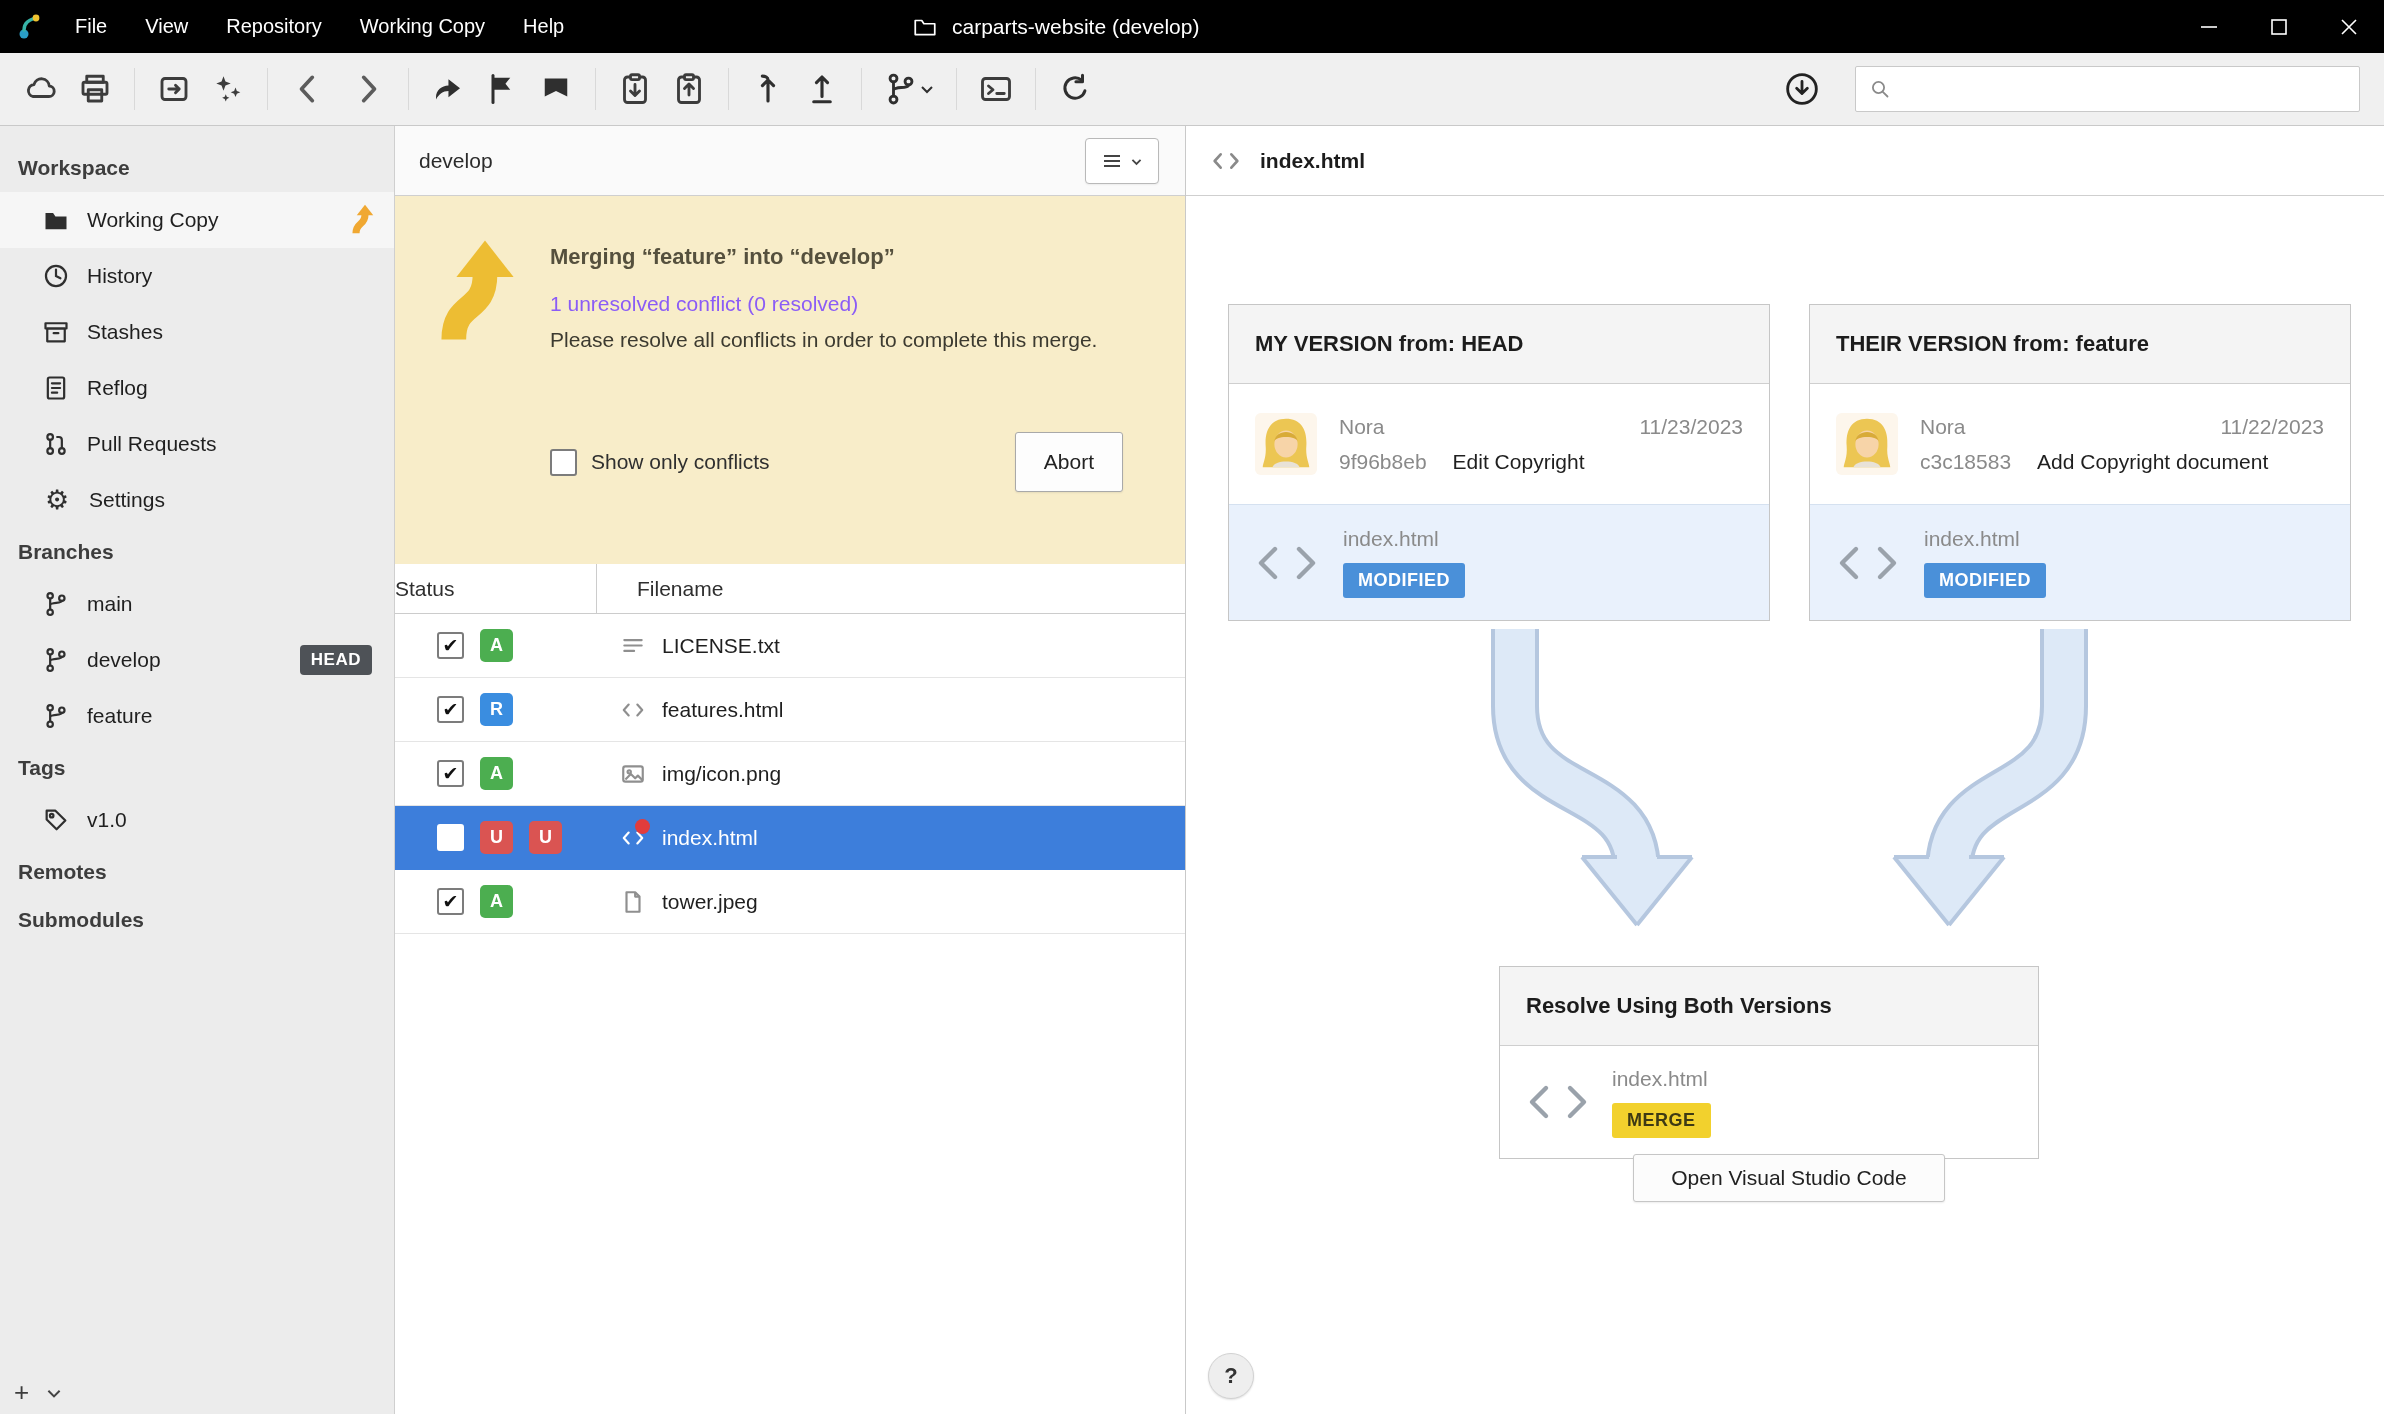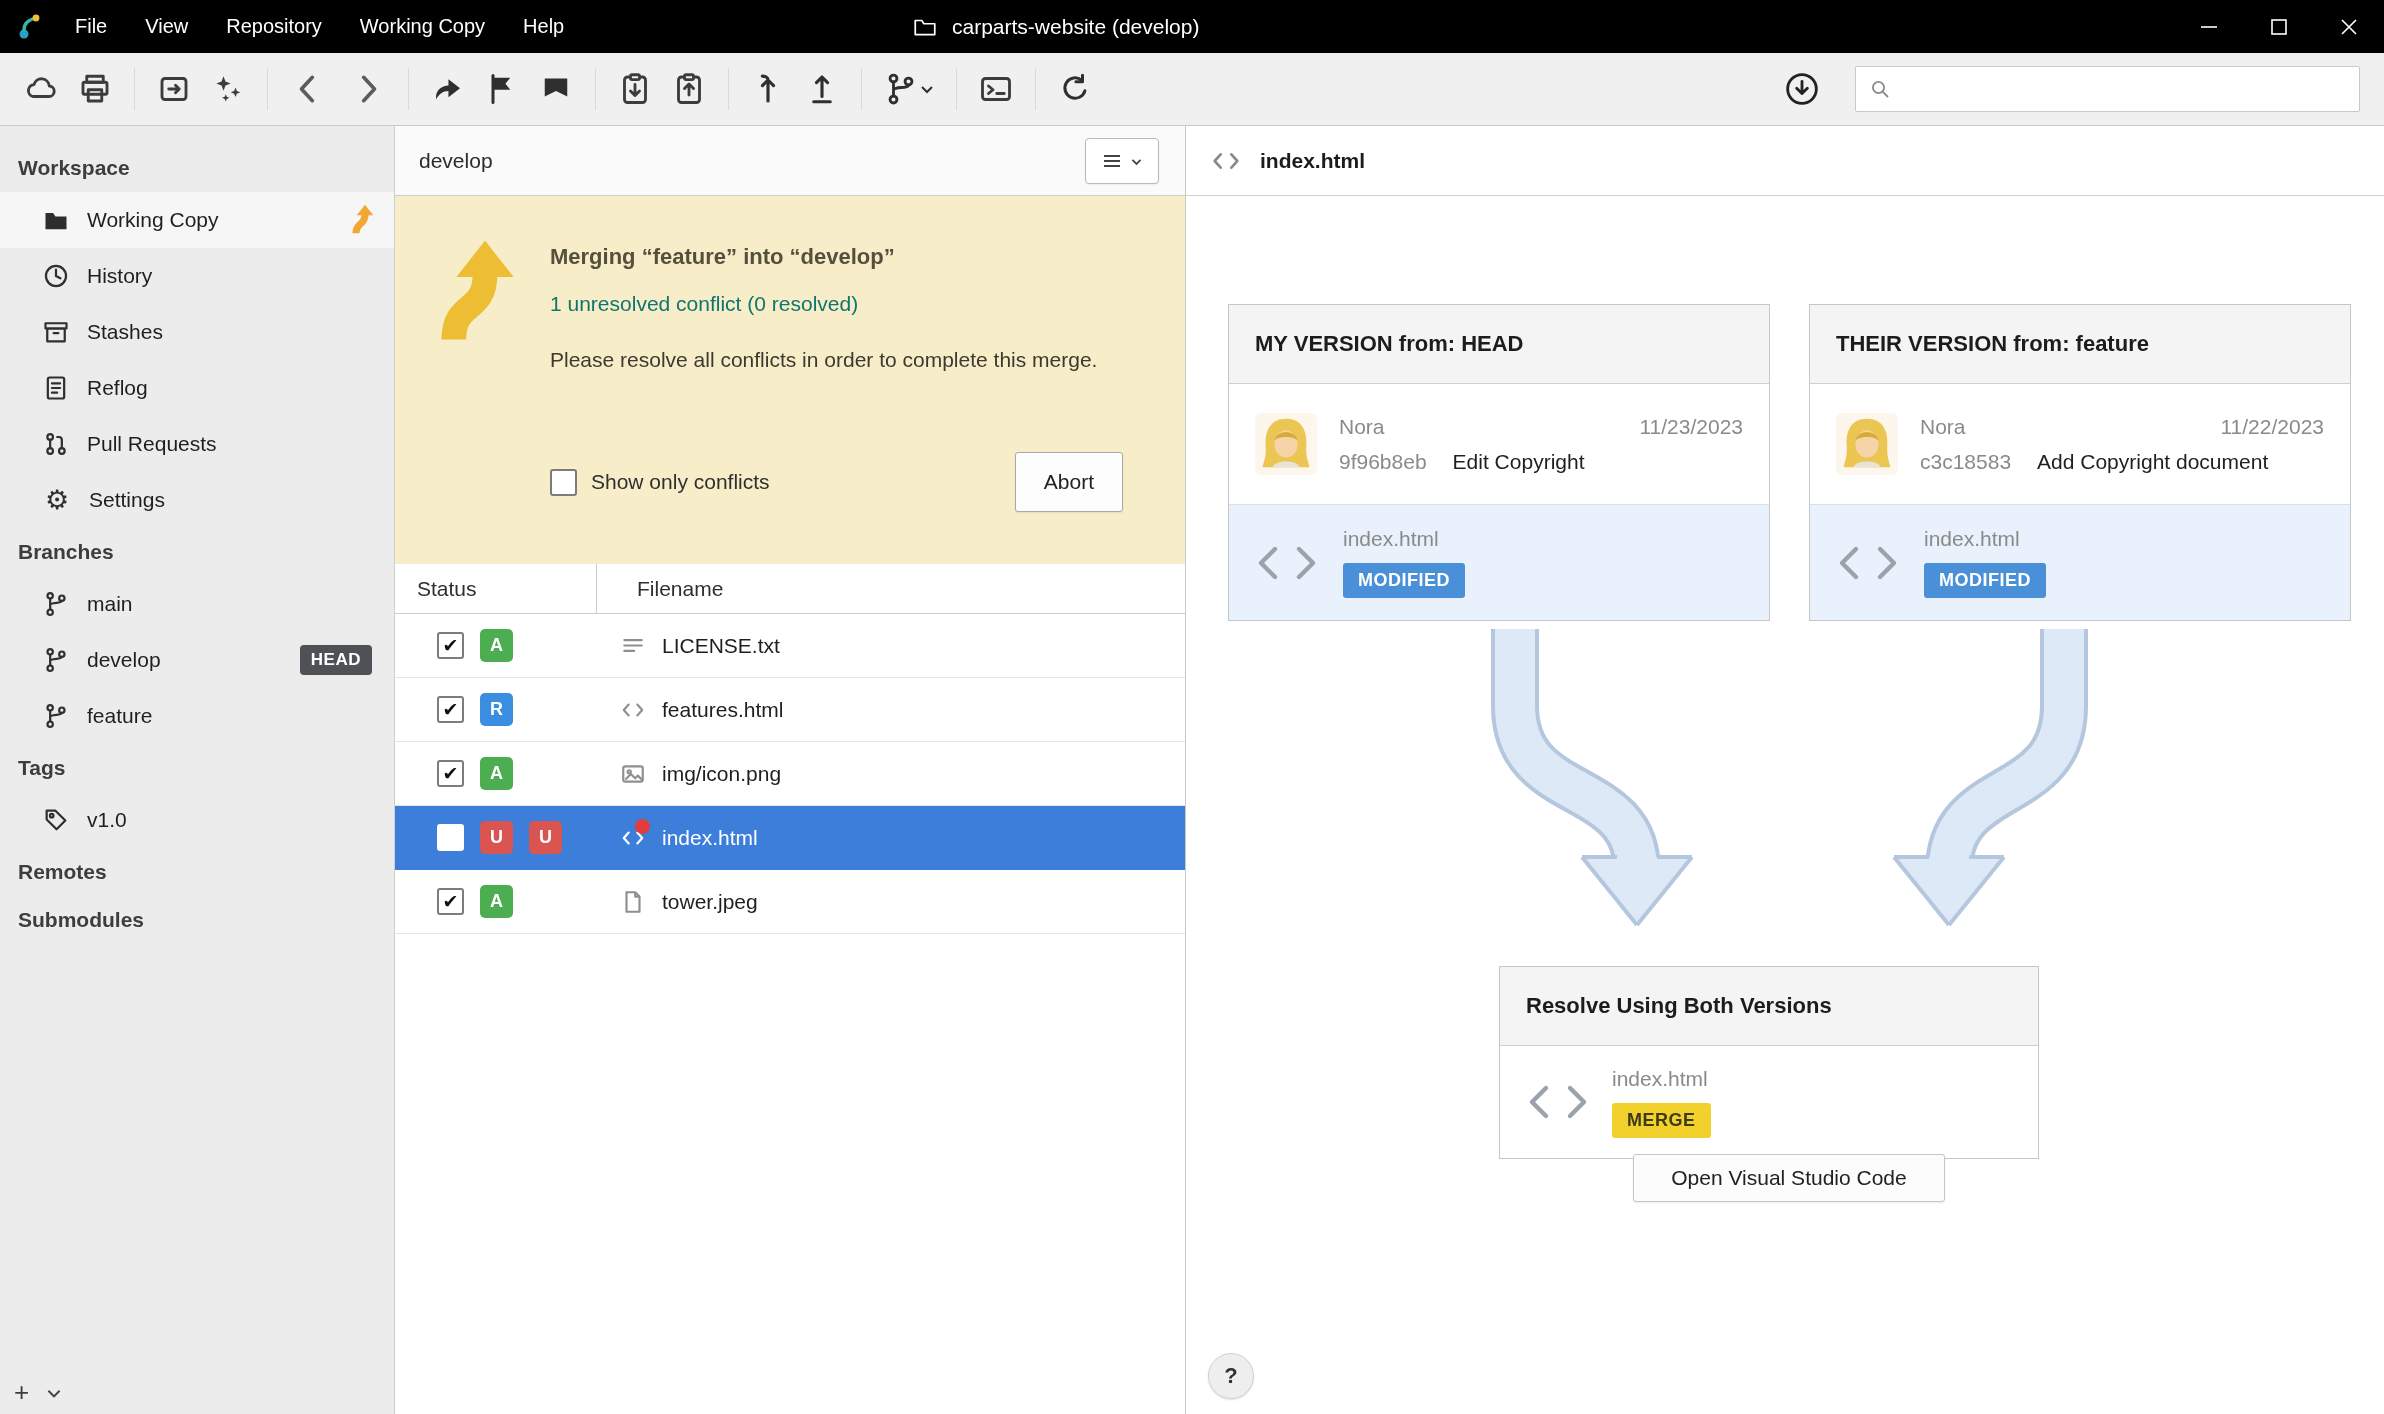--- a/index.html
+++ b/index.html
@@ -38,30 +38,30 @@
   .sidebar-footer .plus{font-size:26px}
 
   
   .file-panel{position:absolute;left:395px;top:126px;width:791px;height:1288px;background:#fff;border-right:1px solid #c9c9c9}
   .panel-header{height:70px;background:#fafafa;border-bottom:1px solid #cfcfcf;display:flex;align-items:center;padding:0 24px;font-size:21px;color:#2b2b2b;position:relative}
   .menu-btn{position:absolute;right:26px;top:12px;width:74px;height:46px;background:#fff;border:1px solid #b9b9b9;border-radius:4px;display:flex;align-items:center;justify-content:center;gap:8px;cursor:pointer;box-shadow:0 1px 2px rgba(0,0,0,.06)}
 
   .merge-banner{height:368px;background:#f8edc9;position:relative;padding:48px 58px 0 155px}
   .merge-glyph{position:absolute;left:38px;top:42px}
   .merge-title{font-size:22px;font-weight:700;color:#55503d;margin-bottom:22px}
-  .merge-summary{font-size:21px;color:#0f766e;margin-bottom:28px}
+  .merge-summary{font-size:21px;color:#8b5cf6;margin-bottom:8px}
   .merge-instruction{font-size:21px;color:#3c3a30;line-height:32px;width:565px;margin-bottom:76px}
   .merge-actions{display:flex;align-items:center;justify-content:space-between;width:100%;padding-right:4px}
   .cb-label{display:flex;align-items:center;gap:14px;font-size:21px;color:#2f2f2f;cursor:pointer}
   .cb{width:27px;height:27px;background:#fff;border:2px solid #7c7c7c;border-radius:3px;display:flex;align-items:center;justify-content:center;font-size:19px;color:#111;flex:none}
   .cb.checked::after{content:"✔"}
   .abort-btn{background:#fdfdfd;border:1px solid #a9a9a9;border-radius:3px;padding:17px 28px;font-size:21px;color:#222;cursor:pointer;box-shadow:0 1px 2px rgba(0,0,0,.08);font-family:inherit}
 
   .table-head{height:50px;display:flex;border-bottom:1px solid #ccc;font-size:21px;color:#2f2f2f}
-  .th-status{width:201px;display:flex;align-items:center;padding-left:22px}
+  .th-status{width:201px;display:flex;align-items:center;}
   .th-file{flex:1;border-left:1px solid #ccc;display:flex;align-items:center;padding-left:40px}
   .frow{height:64px;display:flex;align-items:center;border-bottom:1px solid #e5e5e5;font-size:21px;cursor:pointer}
   .frow .status{width:201px;display:flex;align-items:center;gap:16px;padding-left:42px;flex:none}
   .frow .fname{flex:1;display:flex;align-items:center;gap:16px;padding-left:24px;color:#1f1f1f}
   .frow .file-ic{color:#8f8f8f;position:relative}
   .badge{width:33px;height:33px;border-radius:5px;color:#fff;font-weight:700;font-size:18px;display:flex;align-items:center;justify-content:center;flex:none}
   .badge.A{background:#4cae50}
   .badge.R{background:#3a8de0}
   .badge.U{background:#da5452}
   .frow.selected{background:#3d7edb;border-bottom-color:#3d7edb}

